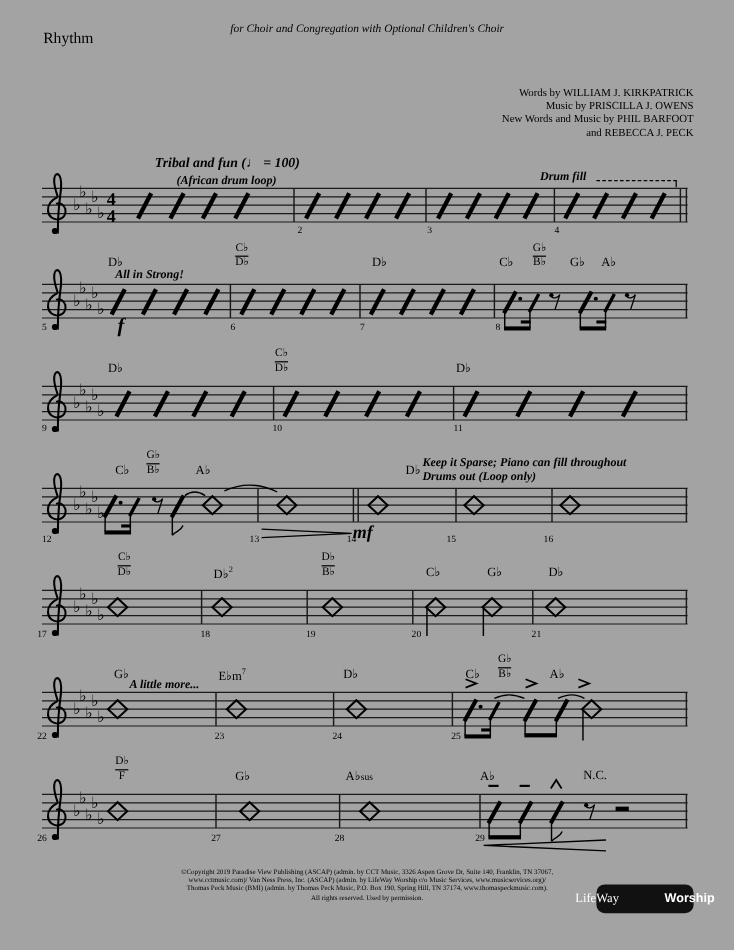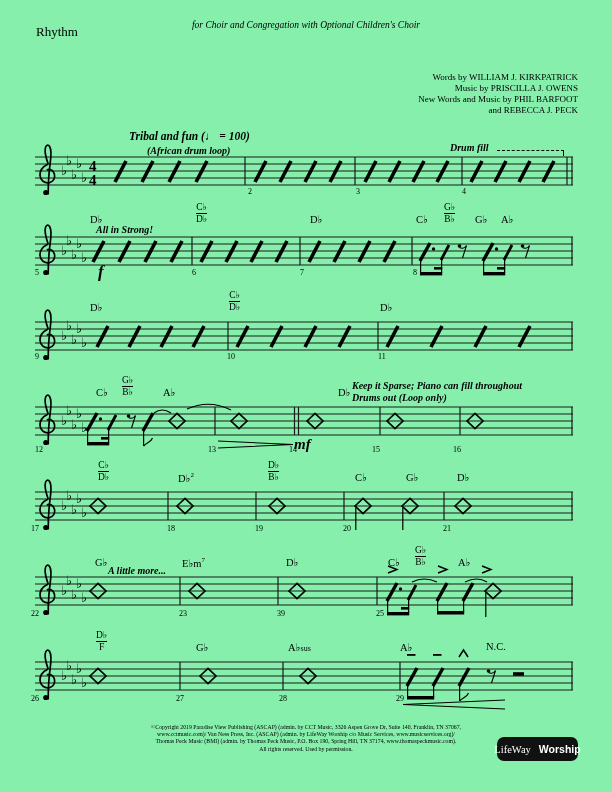--- a/index.html
+++ b/index.html
@@ -1,16 +1,16 @@
 <!DOCTYPE html>
 <html><head>
 <meta charset="utf-8">
 <style>
   html,body{margin:0;padding:0;background:#e8e8e8;}
-  .page{position:relative;width:612px;height:792px;background:#86efac;margin:0 auto;
+  .page{position:relative;width:612px;height:792px;background:#a3a3a3;margin:0 auto;
         font-family:"Liberation Serif","DejaVu Serif",serif;color:#000;overflow:hidden;}
   .abs{position:absolute;}
   
   .part-label{left:36px;top:24px;font-size:13px;}
   .subtitle{left:0;top:20px;width:612px;text-align:center;font-style:italic;font-size:9.5px;}
   .title{left:0;top:34px;width:612px;text-align:center;font-weight:bold;font-size:23px;margin:0;}
   .credit{right:34px;font-size:9px;text-align:left;white-space:nowrap;}
   .credit.it{font-style:italic;}
   
   .dir{position:absolute;font-style:italic;font-weight:bold;font-size:10px;white-space:nowrap;}
@@ -22,21 +22,21 @@
   .chord .suf{font-size:8px;}
   .stack{display:inline-flex;flex-direction:column;align-items:center;line-height:1.05;font-size:9.5px;}
   .stack .rule{align-self:stretch;height:1px;background:#000;margin:0.5px 0;}
   .mnum{position:absolute;font-size:8px;}
   .staff-svg{position:absolute;left:35px;overflow:visible;}
   .dash-line{position:absolute;border-top:1.2px dashed #000;}
   .dash-hook{position:absolute;border-right:1.2px solid #000;width:0;height:6px;}
   
   .copyright{left:100px;top:724px;width:412px;text-align:center;font-size:5.8px;line-height:7.2px;}
   .logo{left:497px;top:737px;width:81px;height:24px;background:#111;border-radius:7px;
-        display:flex;align-items:center;justify-content:center;gap:4px;}
+        display:flex;align-items:center;justify-content:center;gap:19px;}
   .logo .lw{color:#fff;font-size:10.5px;font-family:"Liberation Serif",serif;}
   .logo .sep{width:1px;height:12px;background:rgba(255,255,255,.55);}
   .logo .wo{color:#fff;font-size:10.5px;font-weight:bold;font-family:"Liberation Sans",sans-serif;}
   
   .sl{stroke:#1a1a1a;stroke-width:1;}
   .bl{stroke:#1a1a1a;stroke-width:1.2;}
   .ts{font-family:"Liberation Serif",serif;font-weight:bold;font-size:15px;}
   .arc{fill:none;stroke:#000;stroke-width:1.1;}
   .stem{stroke:#000;stroke-width:1.2;}
 </style>
@@ -368,21 +368,21 @@
         <use href="#acc" x="447" y="9"></use>
       <use href="#g816" x="352"></use>
       <path class="arc" d="M377 25 Q389 19 402 25"></path>
       <use href="#e8pair" x="402"></use>
       <path class="arc" d="M430 25 Q442 19 452 25"></path>
       <use href="#dia" x="450"></use>
         <line class="stem" x1="450.8" y1="35.5" x2="450.8" y2="60"></line>
     </svg>
     <span class="mnum" style="left:31px;top:609px">22</span>
     <span class="mnum" style="left:179px;top:609px">23</span>
-    <span class="mnum" style="left:277px;top:609px">39</span>
+    <span class="mnum" style="left:277px;top:609px">24</span>
     <span class="mnum" style="left:376px;top:609px">25</span>
   </section>
 
   <section>
     <span class="chord stack" style="left:96px;top:631px">
         <span>D♭</span>
         <span class="rule"></span>
         <span>F</span>
       </span>
     <span class="chord" style="left:196px;top:641px">G♭</span>

